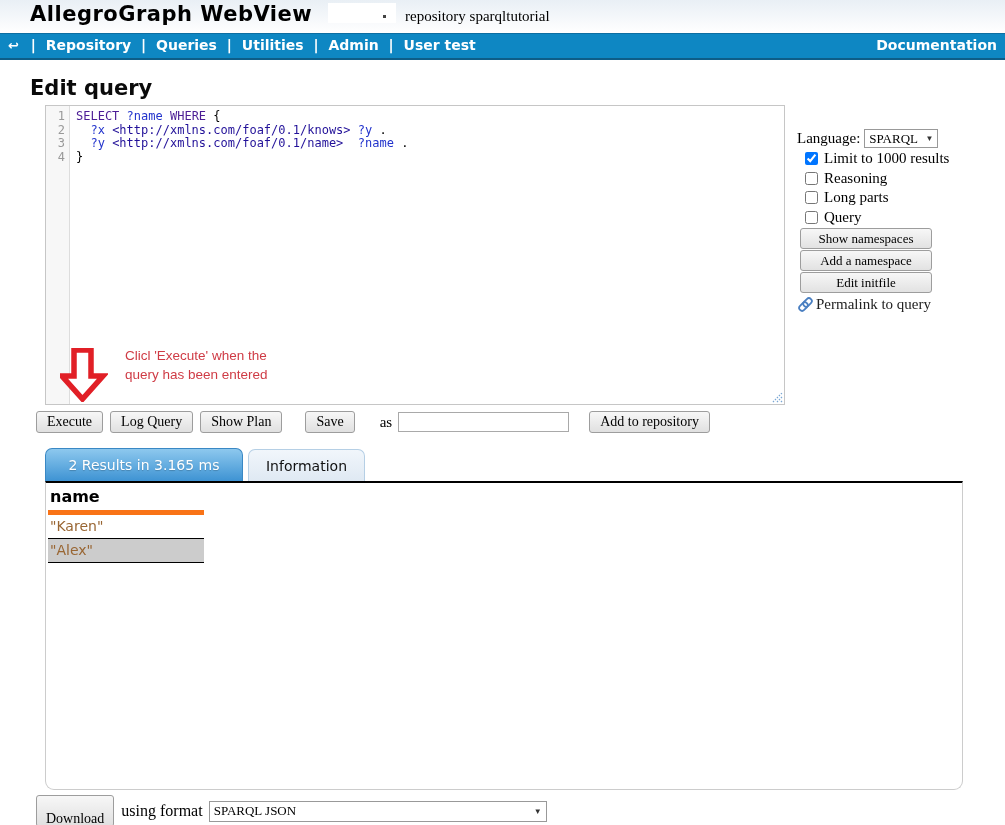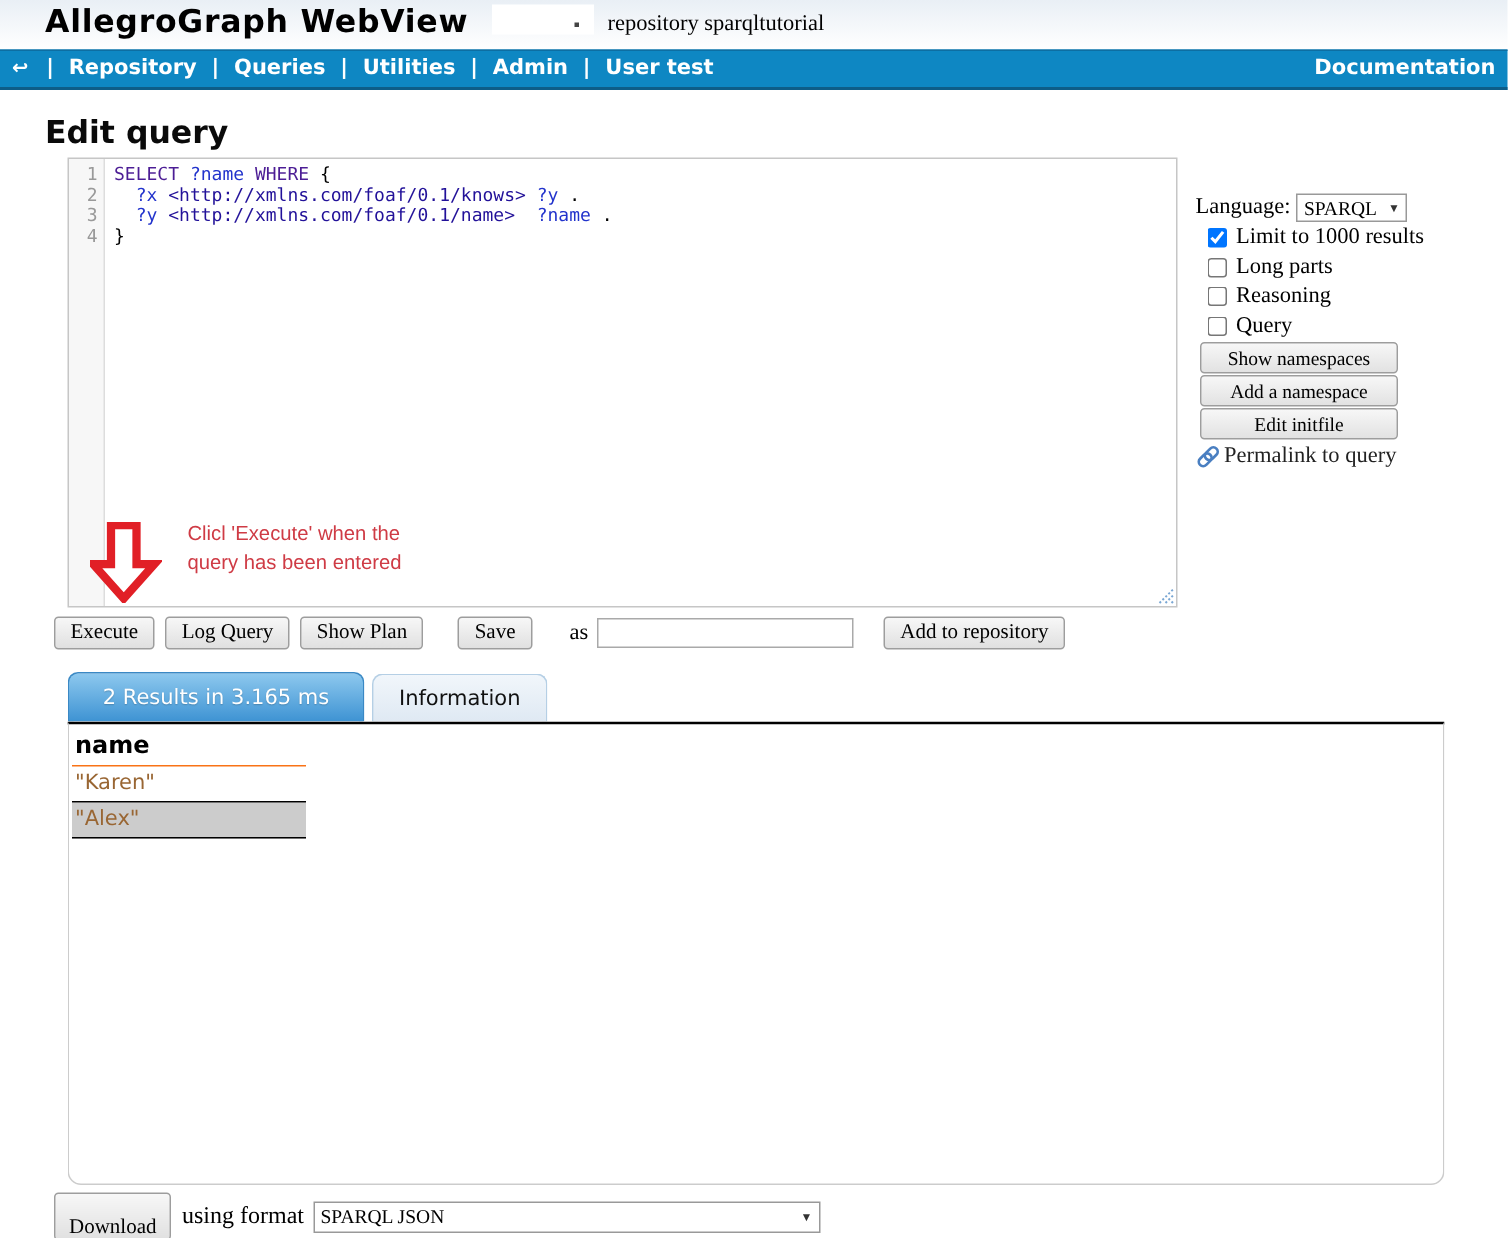--- a/index.html
+++ b/index.html
@@ -81,21 +81,21 @@
   .tab-idle { left:248px; top:449px; width:117px; height:32px; line-height:32px; color:#111;
               background:linear-gradient(#f1f6fb,#dfe9f3); border:1px solid #b5cfe5; border-bottom:none; }
 
   
   .panel { position:absolute; left:45px; top:481px; width:918px; height:309px; background:#fff;
            border-top:2px solid #000; border-left:1px solid #ccc; border-right:1px solid #ccc;
            border-bottom:1px solid #ccc; border-radius:0 0 9px 9px; }
   .rtable { position:absolute; left:2px; top:2px; width:156px;
             font-family:"DejaVu Sans", sans-serif; border-collapse:collapse; }
   .rtable th { text-align:left; font-size:16px; color:#000; padding:2px 4px 4px 2px;
-               border-bottom:1px solid #f97316; }
+               border-bottom:5px solid #f97316; }
   .rtable td { font-size:14px; color:#996633; padding:3px 4px 4px 2px; border-bottom:1px solid #000; }
   .row-alt td { background:#ccc; }
 
   
   .dl-row { position:absolute; left:36px; top:795px; display:flex; align-items:center; }
   .dl-btn { height:23px; padding:15px 9px; margin-right:7px; }
   .dl-label { font-size:16px; margin-right:6px; }
   .dl-select { width:338px; height:21px; font-size:13px; }
 </style>
 </head>
@@ -144,25 +144,25 @@
       <span class="car">▼</span>
     </span>
   </div>
   <div id="chk-list">
       <div class="chk-row">
         <input type="checkbox" checked="" style="">
         <label>Limit to 1000 results</label>
       </div>
       <div class="chk-row">
         <input type="checkbox" style="">
+        <label>Reasoning</label>
+      </div>
+      <div class="chk-row">
+        <input type="checkbox" style="">
         <label>Long parts</label>
-      </div>
-      <div class="chk-row">
-        <input type="checkbox" style="">
-        <label>Reasoning</label>
       </div>
       <div class="chk-row">
         <input type="checkbox" style="">
         <label>Query</label>
       </div>
     </div>
   <div id="opt-btns">
       <button class="opt-btn">Show namespaces</button>
       <button class="opt-btn">Add a namespace</button>
       <button class="opt-btn">Edit initfile</button>

